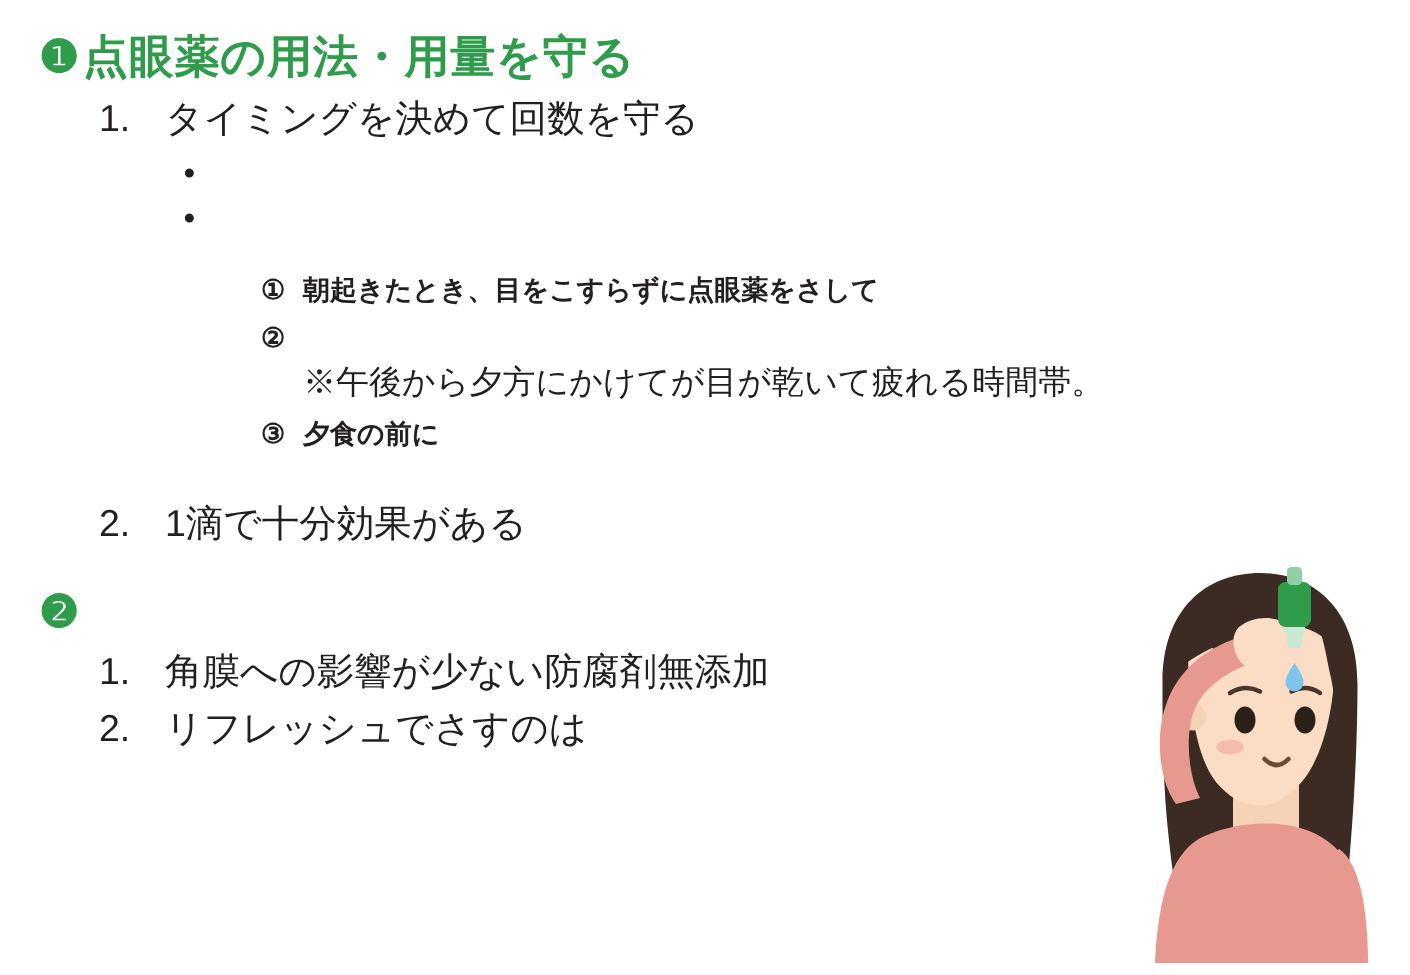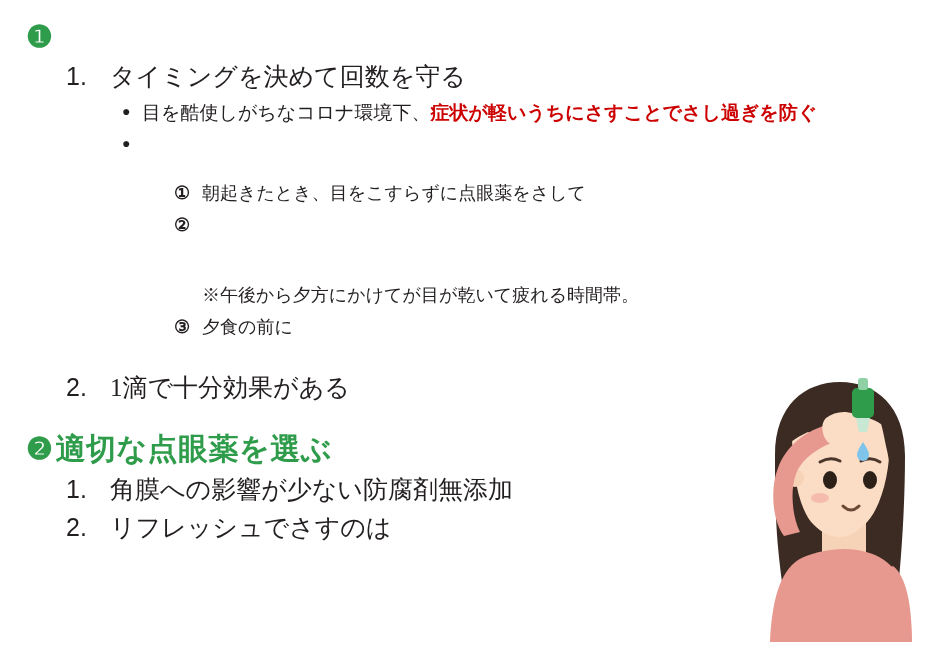--- a/index.html
+++ b/index.html
@@ -47,21 +47,21 @@
     font-size: 25px;
     line-height: 1.35;
     margin: 4px 0 2px 0;
     padding-left: 40px;
   }
   .lvl1 .num {
     width: 44px;
     flex: 0 0 44px;
     text-align: left;
   }
-  .lvl1 .txt { flex: 1; font-family: Liberation Serif, serif; }
+  .lvl1 .txt { flex: 1; }
 
   
   .bullet {
     display: flex;
     align-items: flex-start;
     font-size: 19px;
     line-height: 1.4;
     margin: 6px 0 2px 0;
     padding-left: 96px;
   }
@@ -86,27 +86,26 @@
   .subitem .row {
     display: flex;
     align-items: flex-start;
   }
   .subitem .cnum {
     flex: 0 0 28px;
     font-weight: bold;
     font-size: 18px;
   }
   .subitem .ctxt {
-    font-weight: normal;
+    font-weight: bold;
   }
   .subnote {
     padding-left: 176px;
-    font-size: 18px;
+    font-size: 22px;
     line-height: 1.45;
-    margin-top: 44px;
   }
   .subnote.indent2 { padding-left: 192px; }
 
   .spacer-lg { height: 26px; }
   .spacer-md { height: 16px; }
 
   
   .illustration {
     position: absolute;
     right: 10px;
@@ -115,30 +114,30 @@
     height: 290px;
   }
 </style>
 </head>
 <body>
 
 <div class="slide">
 
   <div class="section-heading">
     <span class="circle-num">❶</span>
+    <span>点眼薬の用法・用量を守る</span>
   </div>
 
   <div class="lvl1">
     <span class="num">1.</span>
     <span class="txt">タイミングを決めて回数を守る</span>
   </div>
 
   <div class="bullet">
     <span class="dot">●</span>
-    <span class="txt"><span>目を酷使しがちなコロナ環境下、</span><span class="em">症状が軽いうちにさすことでさし過ぎを防ぐ</span></span>
   </div>
 
   <div class="bullet">
     <span class="dot">●</span>
   </div>
 
   <div class="spacer-md"></div>
 
   <div class="subitem">
     <div class="row">
@@ -165,21 +164,20 @@
 
   <div class="lvl1">
     <span class="num">2.</span>
     <span class="txt">1滴で十分効果がある</span>
   </div>
 
   <div class="spacer-lg"></div>
 
   <div class="section-heading">
     <span class="circle-num">❷</span>
-    <span>適切な点眼薬を選ぶ</span>
   </div>
 
   <div class="lvl1">
     <span class="num">1.</span>
     <span class="txt">角膜への影響が少ない防腐剤無添加</span>
   </div>
 
   <div class="lvl1">
     <span class="num">2.</span>
     <span class="txt">リフレッシュでさすのは</span>

